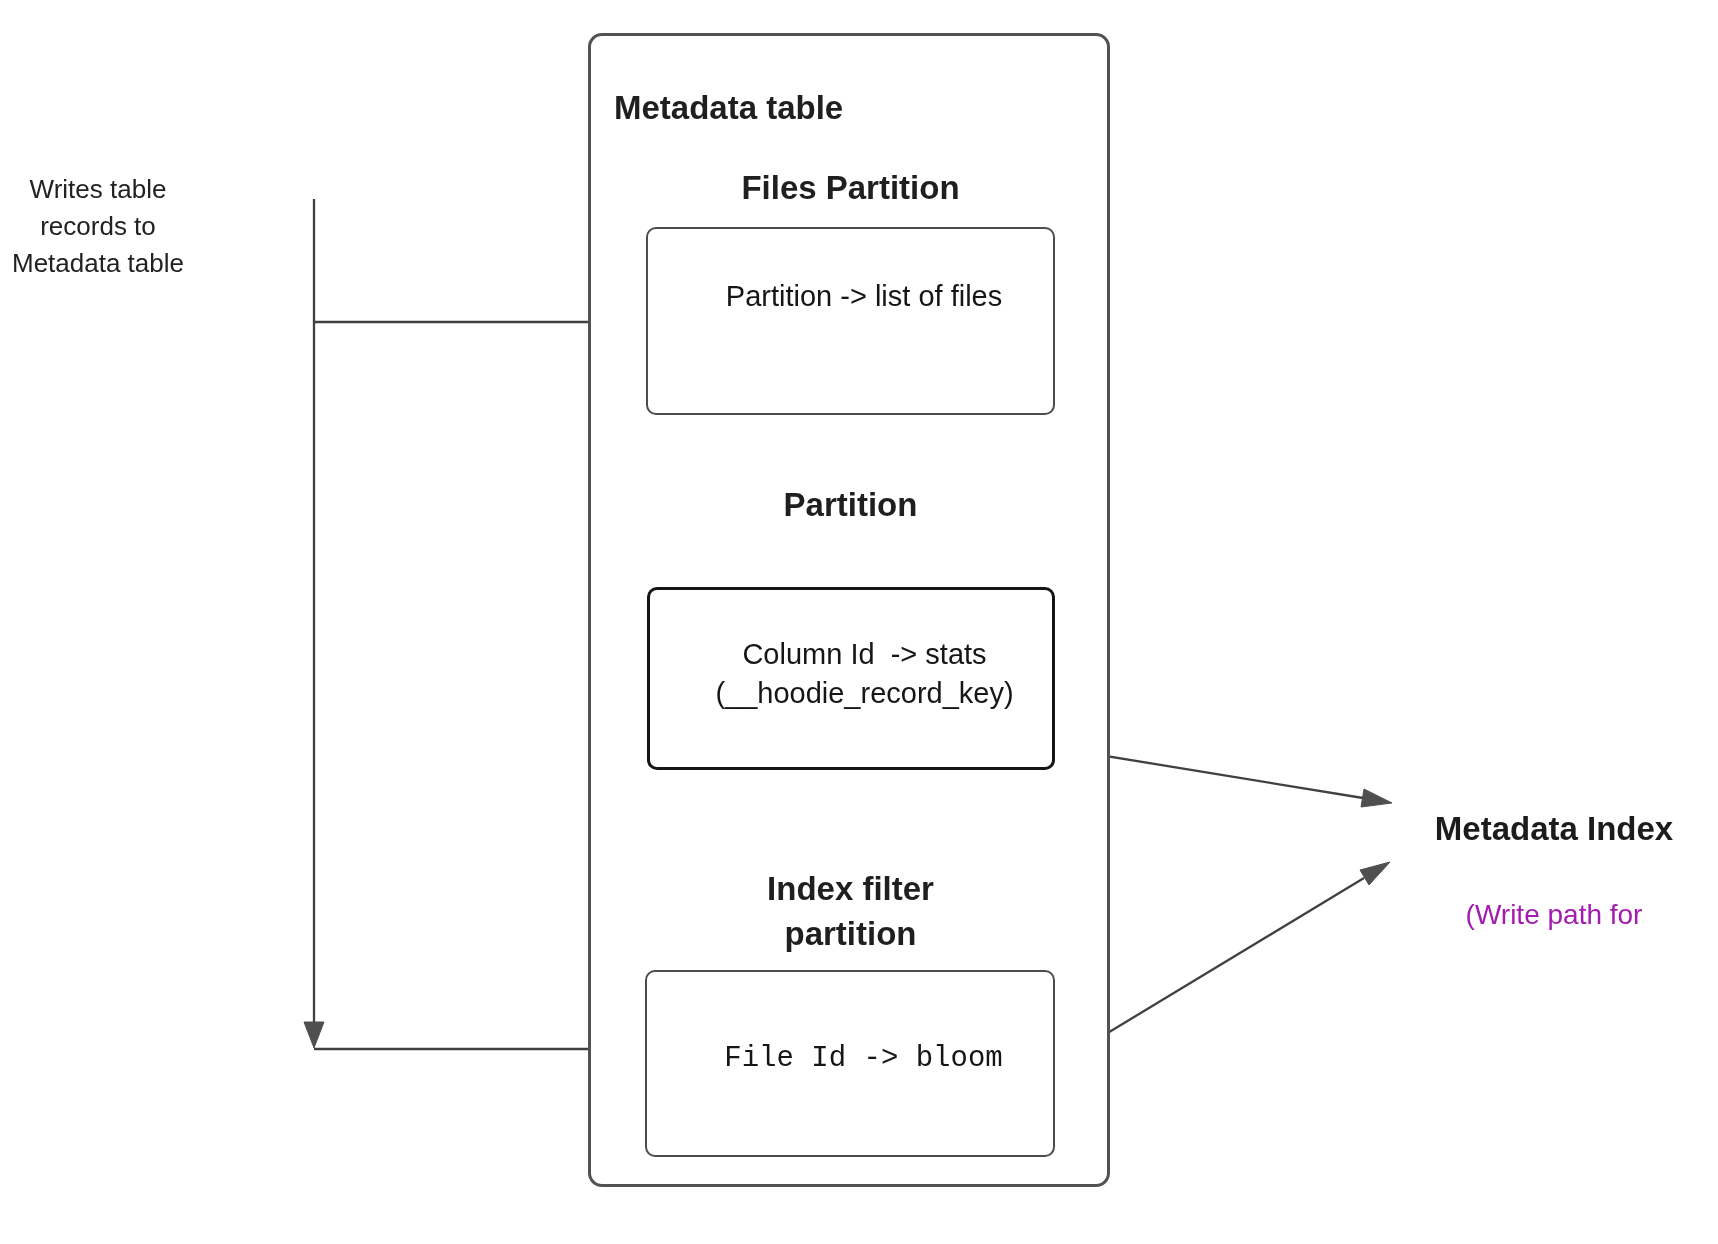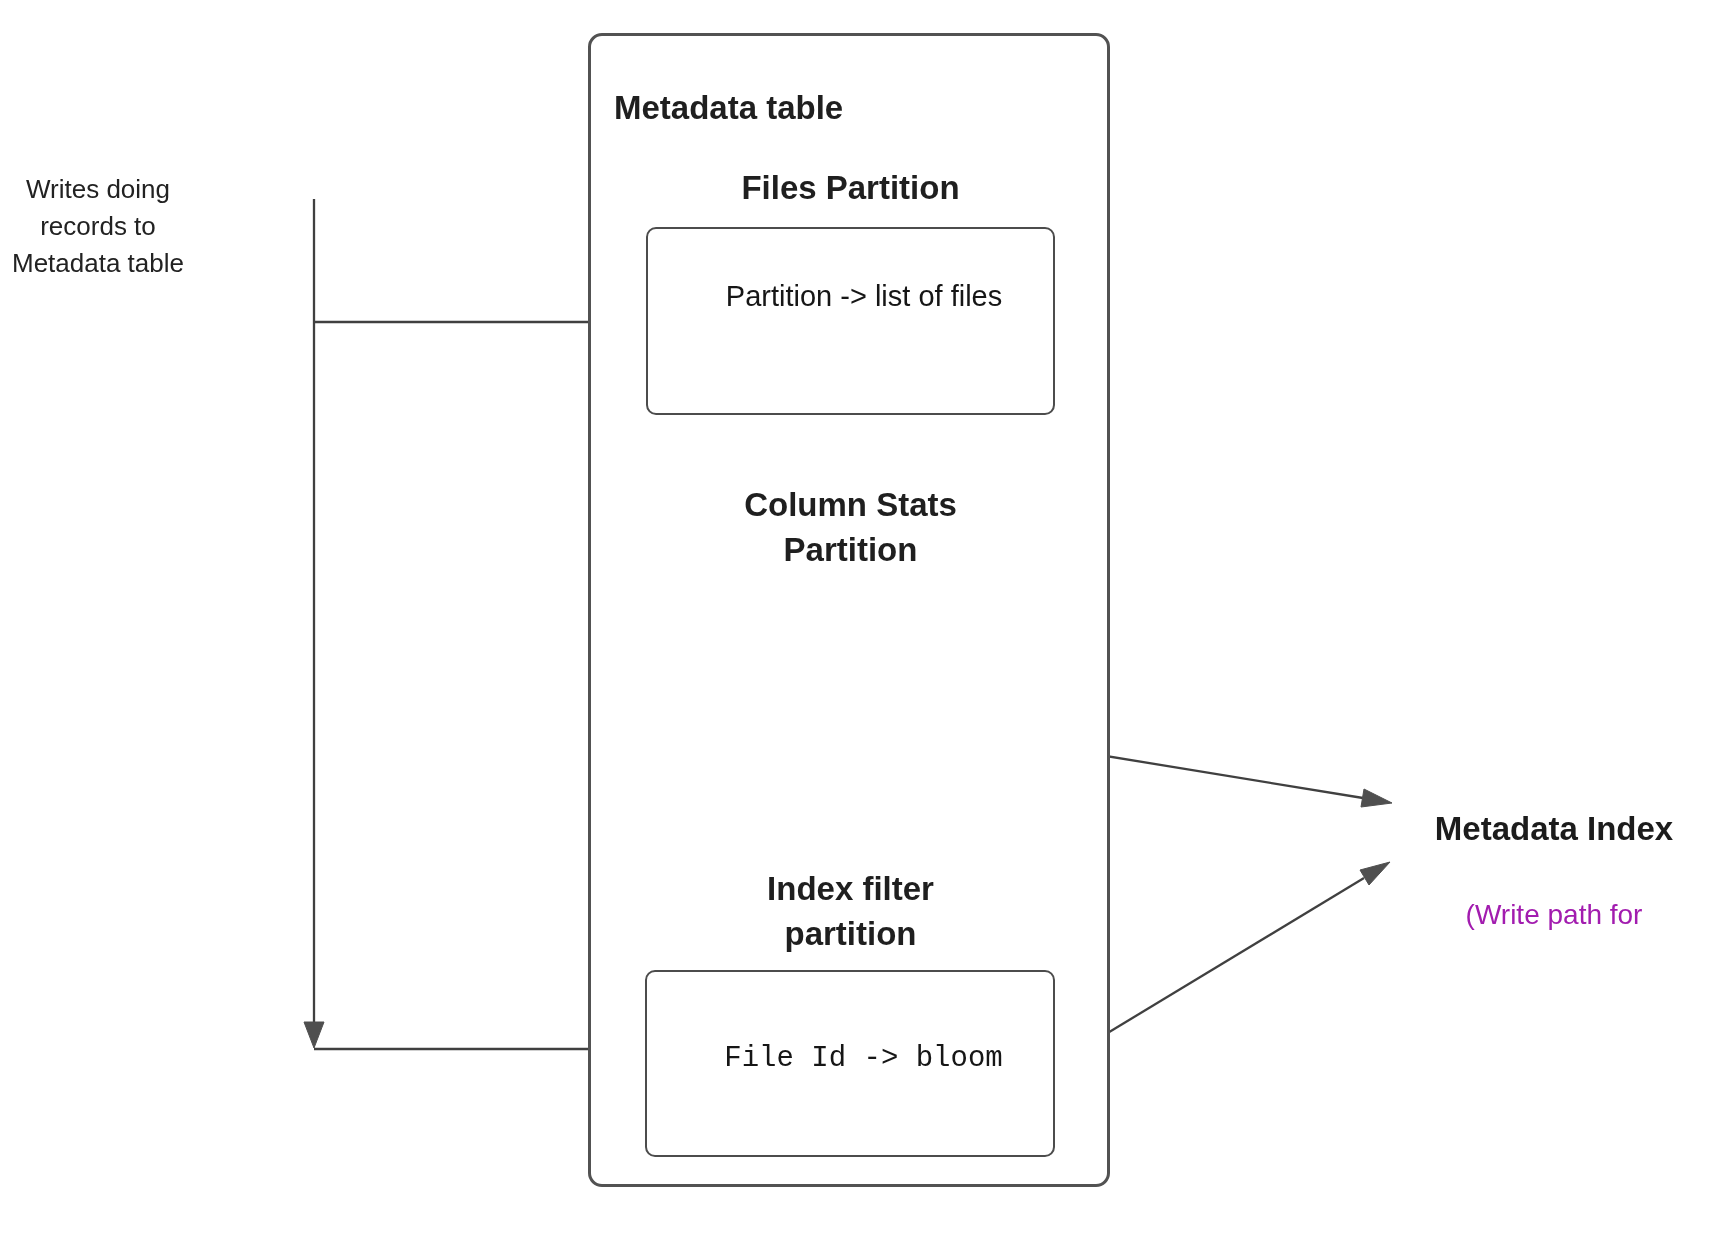--- a/index.html
+++ b/index.html
@@ -69,41 +69,46 @@
       <line x1="1057" y1="748" x2="1363" y2="798"></line>
       <polygon points="1392,803 1361,807 1364,789"></polygon>
     </g>
     <g>
       <line x1="1058" y1="1063" x2="1364" y2="878"></line>
       <polygon points="1390,862 1369,885 1360,870"></polygon>
     </g>
   </svg>
 
   <div class="annotation">
-    <span class="line">Writes doing</span>
+    <span class="line">Writes table</span>
     <span class="line">records to</span>
     <span class="line">Metadata table</span>
   </div>
 
   <div class="mt-container">
 
     <div class="mt-title">Metadata table</div>
 
     <div class="section-heading heading-files">
       <span class="line">Files Partition</span>
     </div>
     <div class="part-box box-files">
       <div class="box-label label-files">
         <span class="line">Partition -&gt; list of files</span>
       </div>
     </div>
 
     <div class="section-heading heading-stats">
-      <span class="line">Column Stats</span>
       <span class="line">Partition</span>
+    </div>
+    <div class="part-box box-stats">
+      <div class="box-label label-stats">
+        <span class="line">Column Id  -&gt; stats</span>
+        <span class="line">(__hoodie_record_key)</span>
+      </div>
     </div>
 
     <div class="section-heading heading-bloom">
       <span class="line">Index filter</span>
       <span class="line">partition</span>
     </div>
     <div class="part-box box-bloom">
       <div class="box-label label-bloom">
         <span class="line">File Id -&gt; bloom</span>
       </div>

